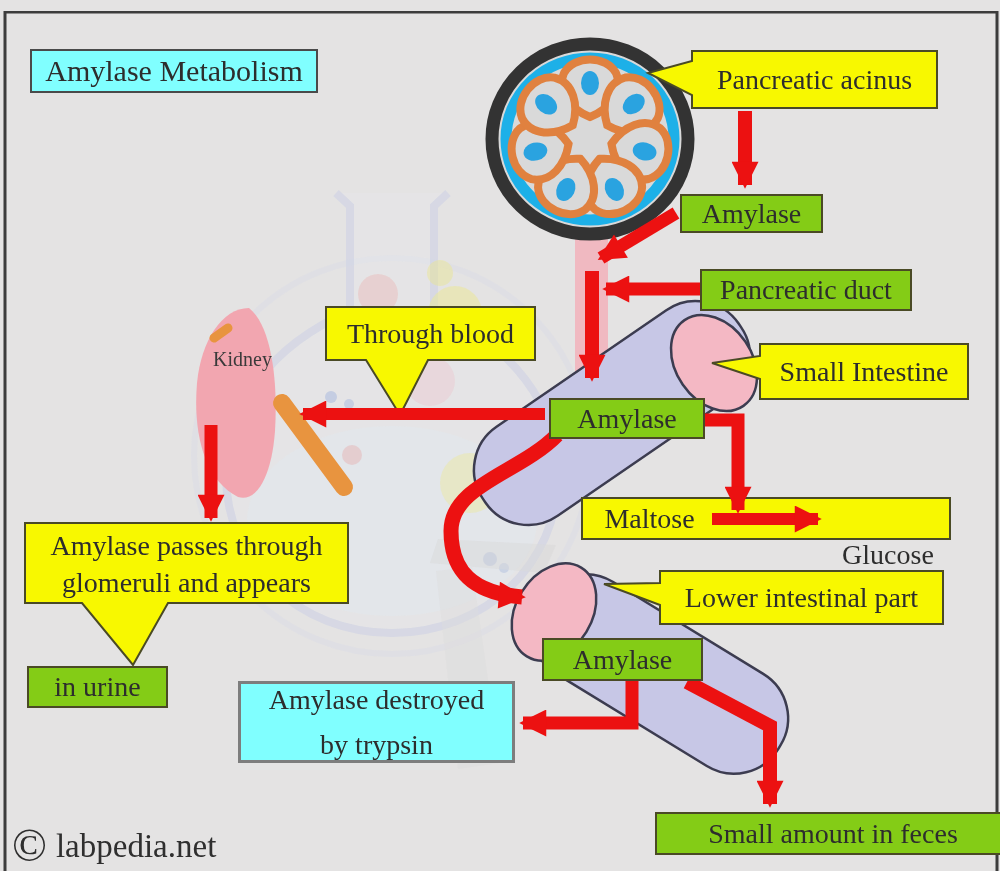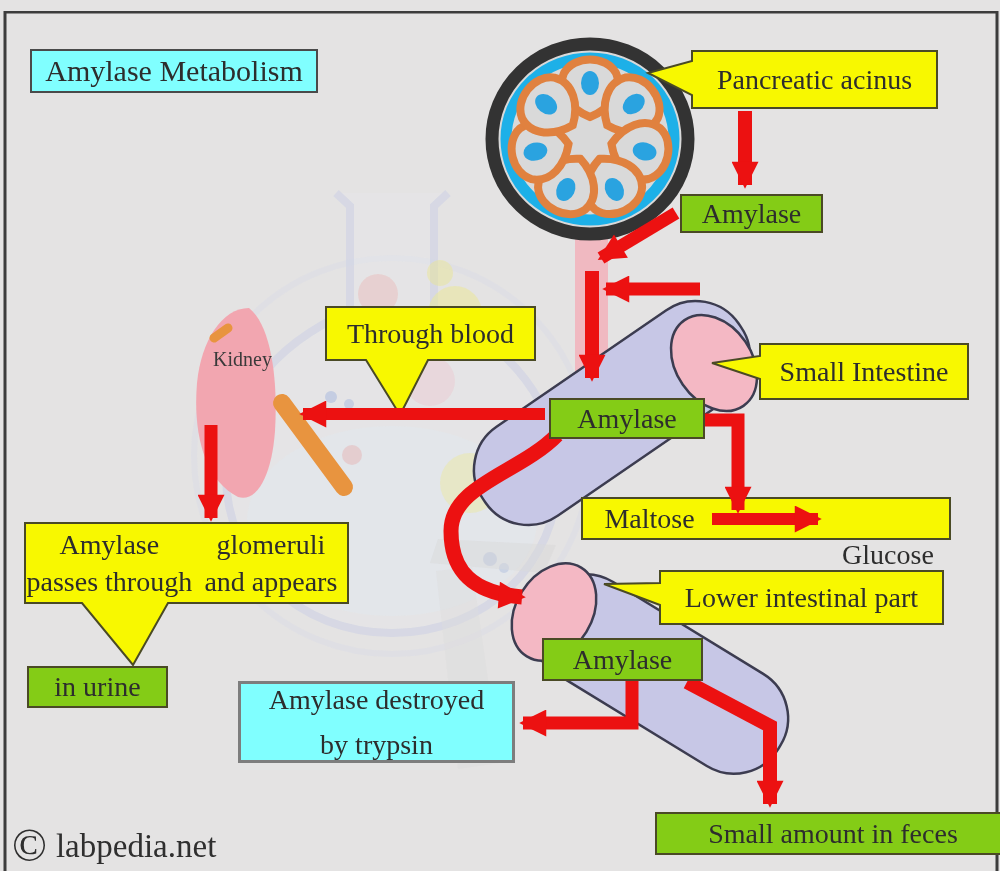--- a/index.html
+++ b/index.html
@@ -138,33 +138,34 @@
     <path d="M687,671 L770,715 V793" stroke-width="14" marker-end="url(#arr)"></path>
   </g>
 </svg>
 
 <div class="lbl cyanbox" style="left:30px;top:38px;width:288px;height:44px;font-size:30px;">Amylase Metabolism</div>
 
 <div class="lbl bare" style="left:692px;top:40px;width:245px;height:57px;">Pancreatic acinus</div>
 
 <div class="lbl box" style="left:680px;top:183px;width:143px;height:39px;">Amylase</div>
 
+<div class="lbl box" style="left:700px;top:258px;width:212px;height:42px;">Pancreatic duct</div>
 
 <div class="lbl bare" style="left:326px;top:296px;width:209px;height:53px;">Through blood</div>
 
 <div class="lbl bare" style="left:760px;top:333px;width:208px;height:55px;">Small Intestine</div>
 
 <div class="lbl bare" style="left:190px;top:328px;width:105px;height:40px;font-size:20px;color:#3a3a3a;">Kidney</div>
 
 <div class="lbl box" style="left:549px;top:387px;width:156px;height:41px;">Amylase</div>
 
 <div class="lbl bare" style="left:592px;top:488px;width:115px;height:40px;">Maltose</div>
 <div class="lbl bare" style="left:832px;top:488px;width:112px;height:40px;margin-top:36px;">Glucose</div>
 
-<div class="lbl bare two" style="left:25px;top:514px;width:323px;height:76px;flex-direction:row;">
+<div class="lbl bare two" style="left:25px;top:514px;width:323px;height:76px;flex-direction:column;justify-content:flex-end;">
   <span>Amylase passes through</span>
   <span>glomeruli and appears</span>
 </div>
 
 <div class="lbl box" style="left:27px;top:655px;width:141px;height:42px;">in urine</div>
 
 <div class="lbl bare" style="left:660px;top:560px;width:283px;height:53px;">Lower intestinal part</div>
 
 <div class="lbl box" style="left:542px;top:627px;width:161px;height:43px;">Amylase</div>
 

